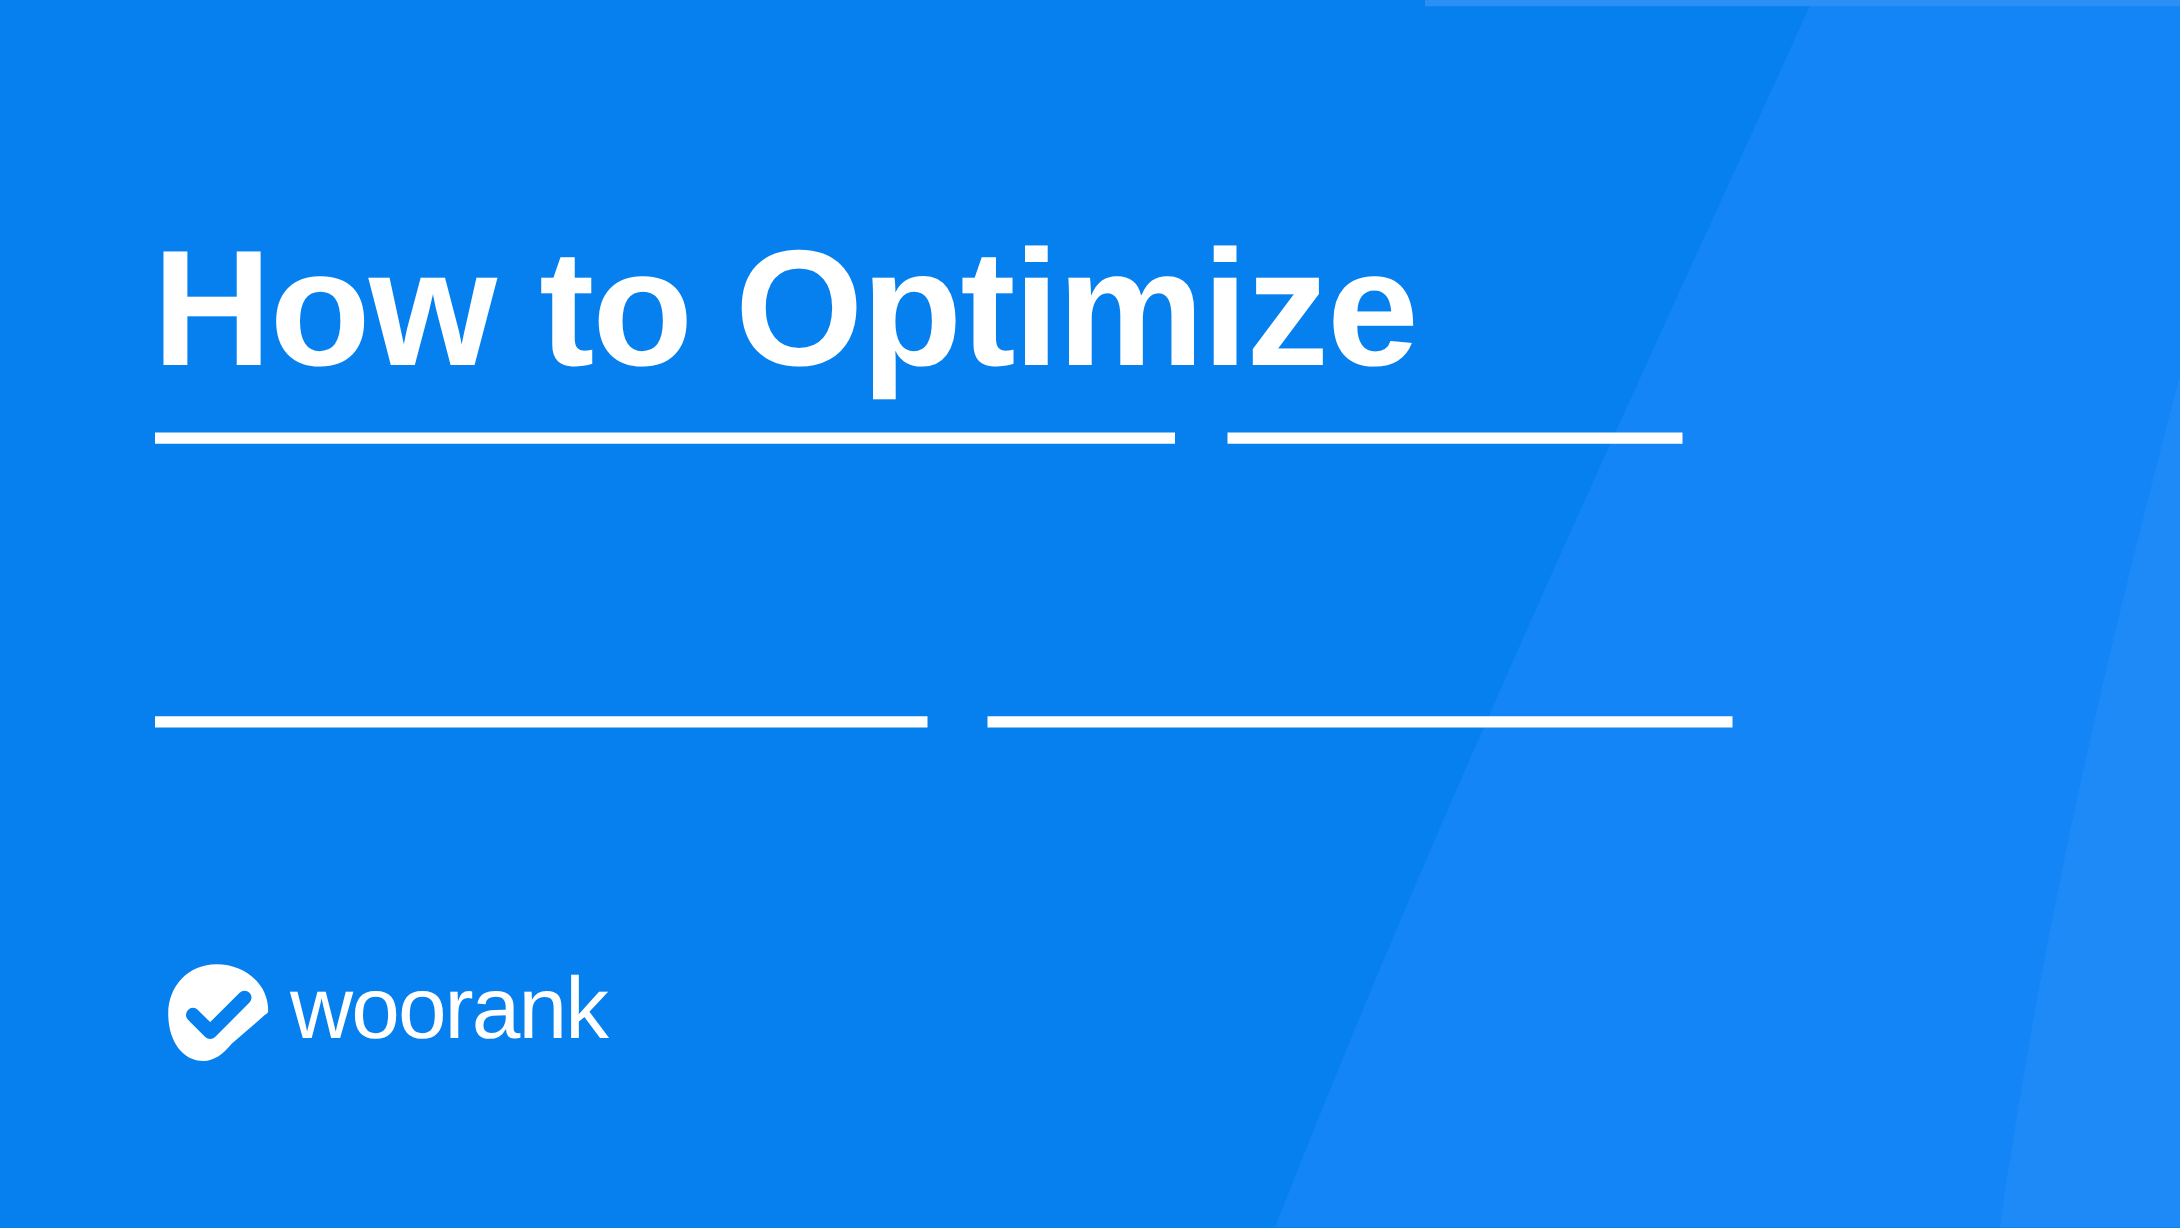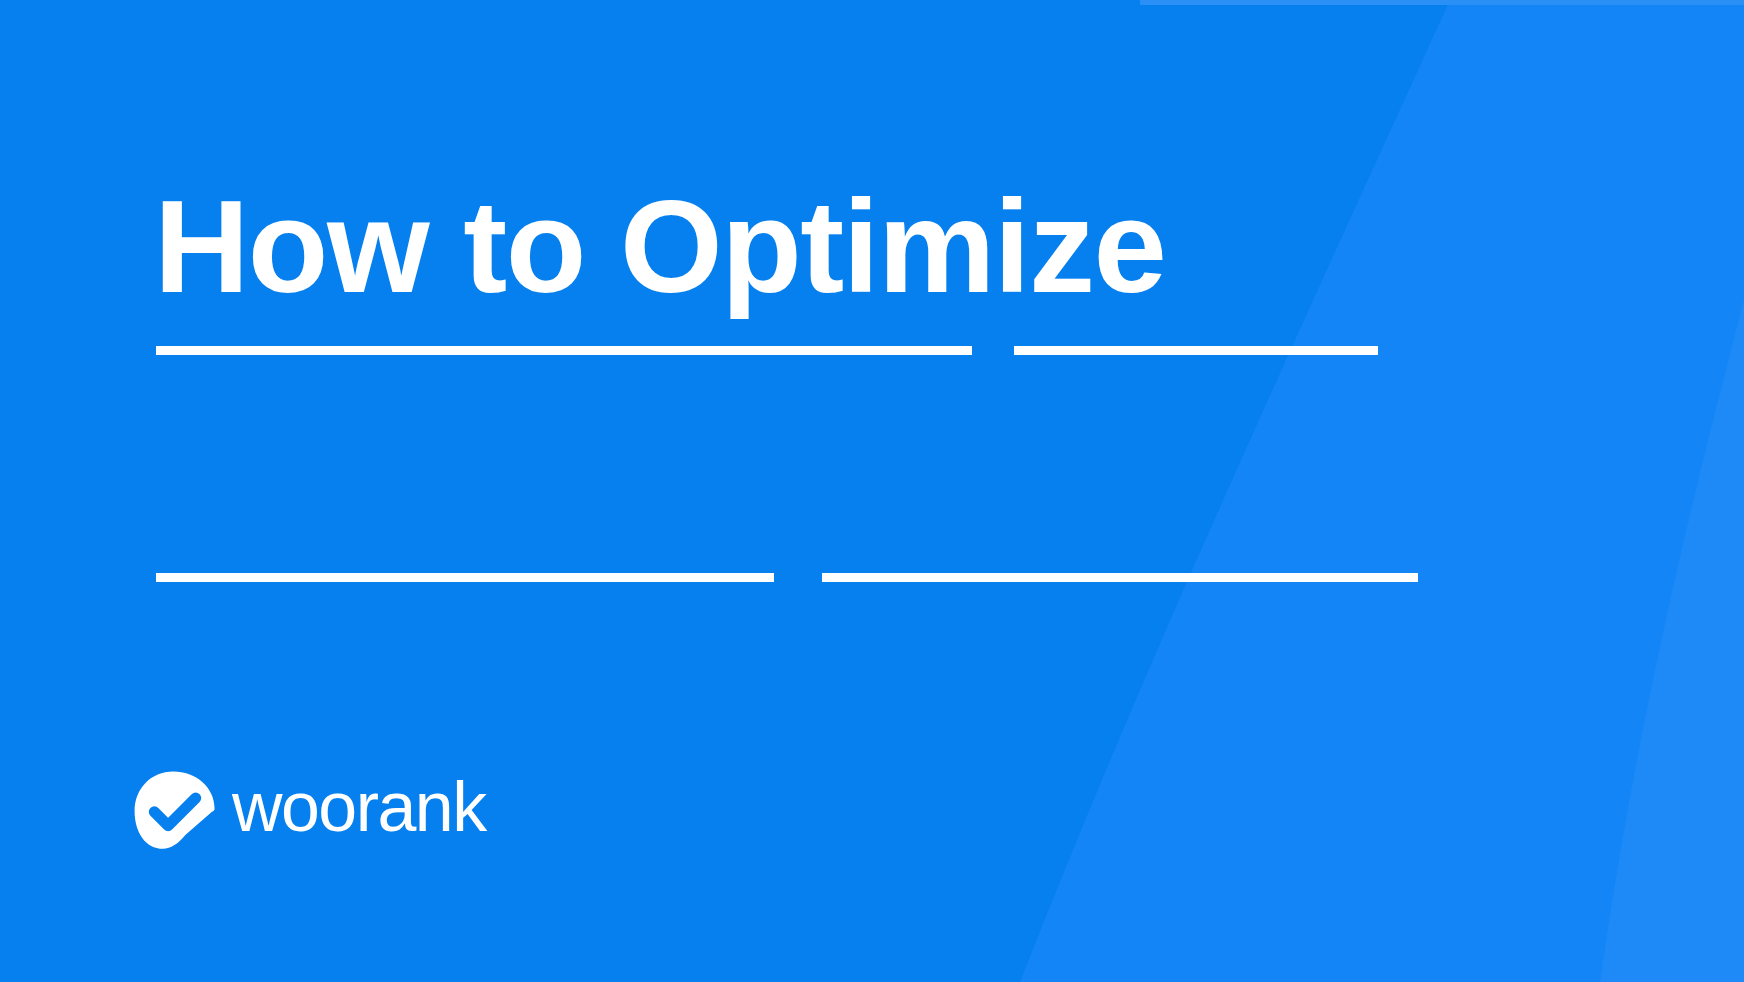--- a/index.html
+++ b/index.html
@@ -28,21 +28,21 @@
     position: absolute;
     inset: 0;
     width: 1744px;
     height: 982px;
     pointer-events: none;
   }
 
   
   .headline {
     position: absolute;
-    left: 154px;
+    left: 122px;
     top: 150px;
     width: 1420px;
   }
   .headline-line {
     position: relative;
     display: block;
     font-size: 132px;
     line-height: 194px;
     font-weight: bold;
     color: #ffffff;

